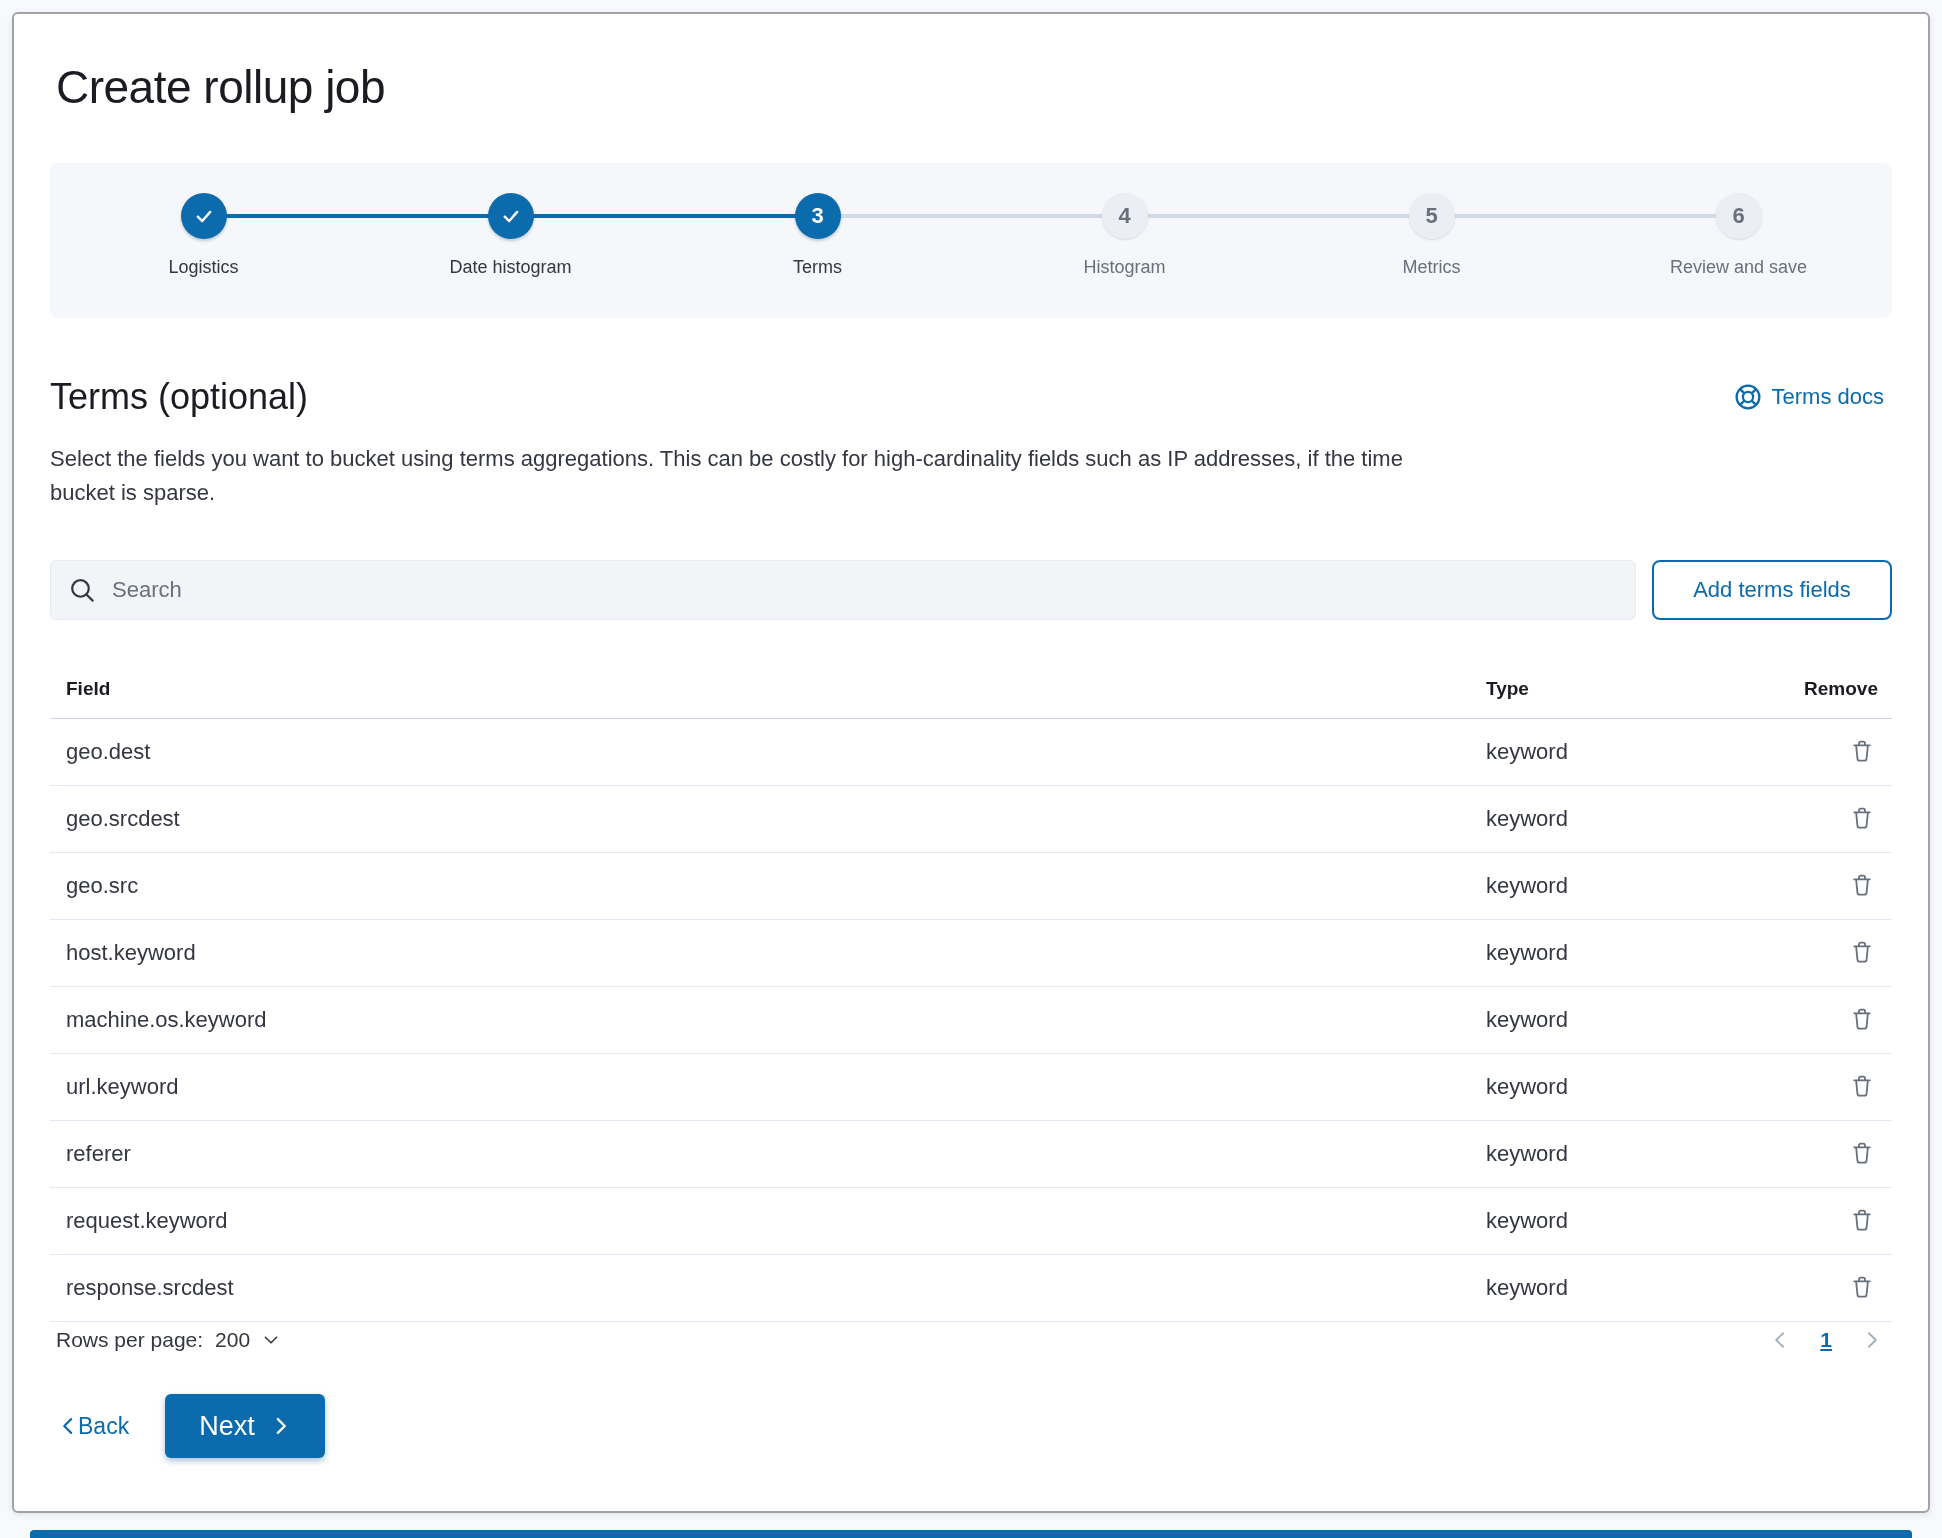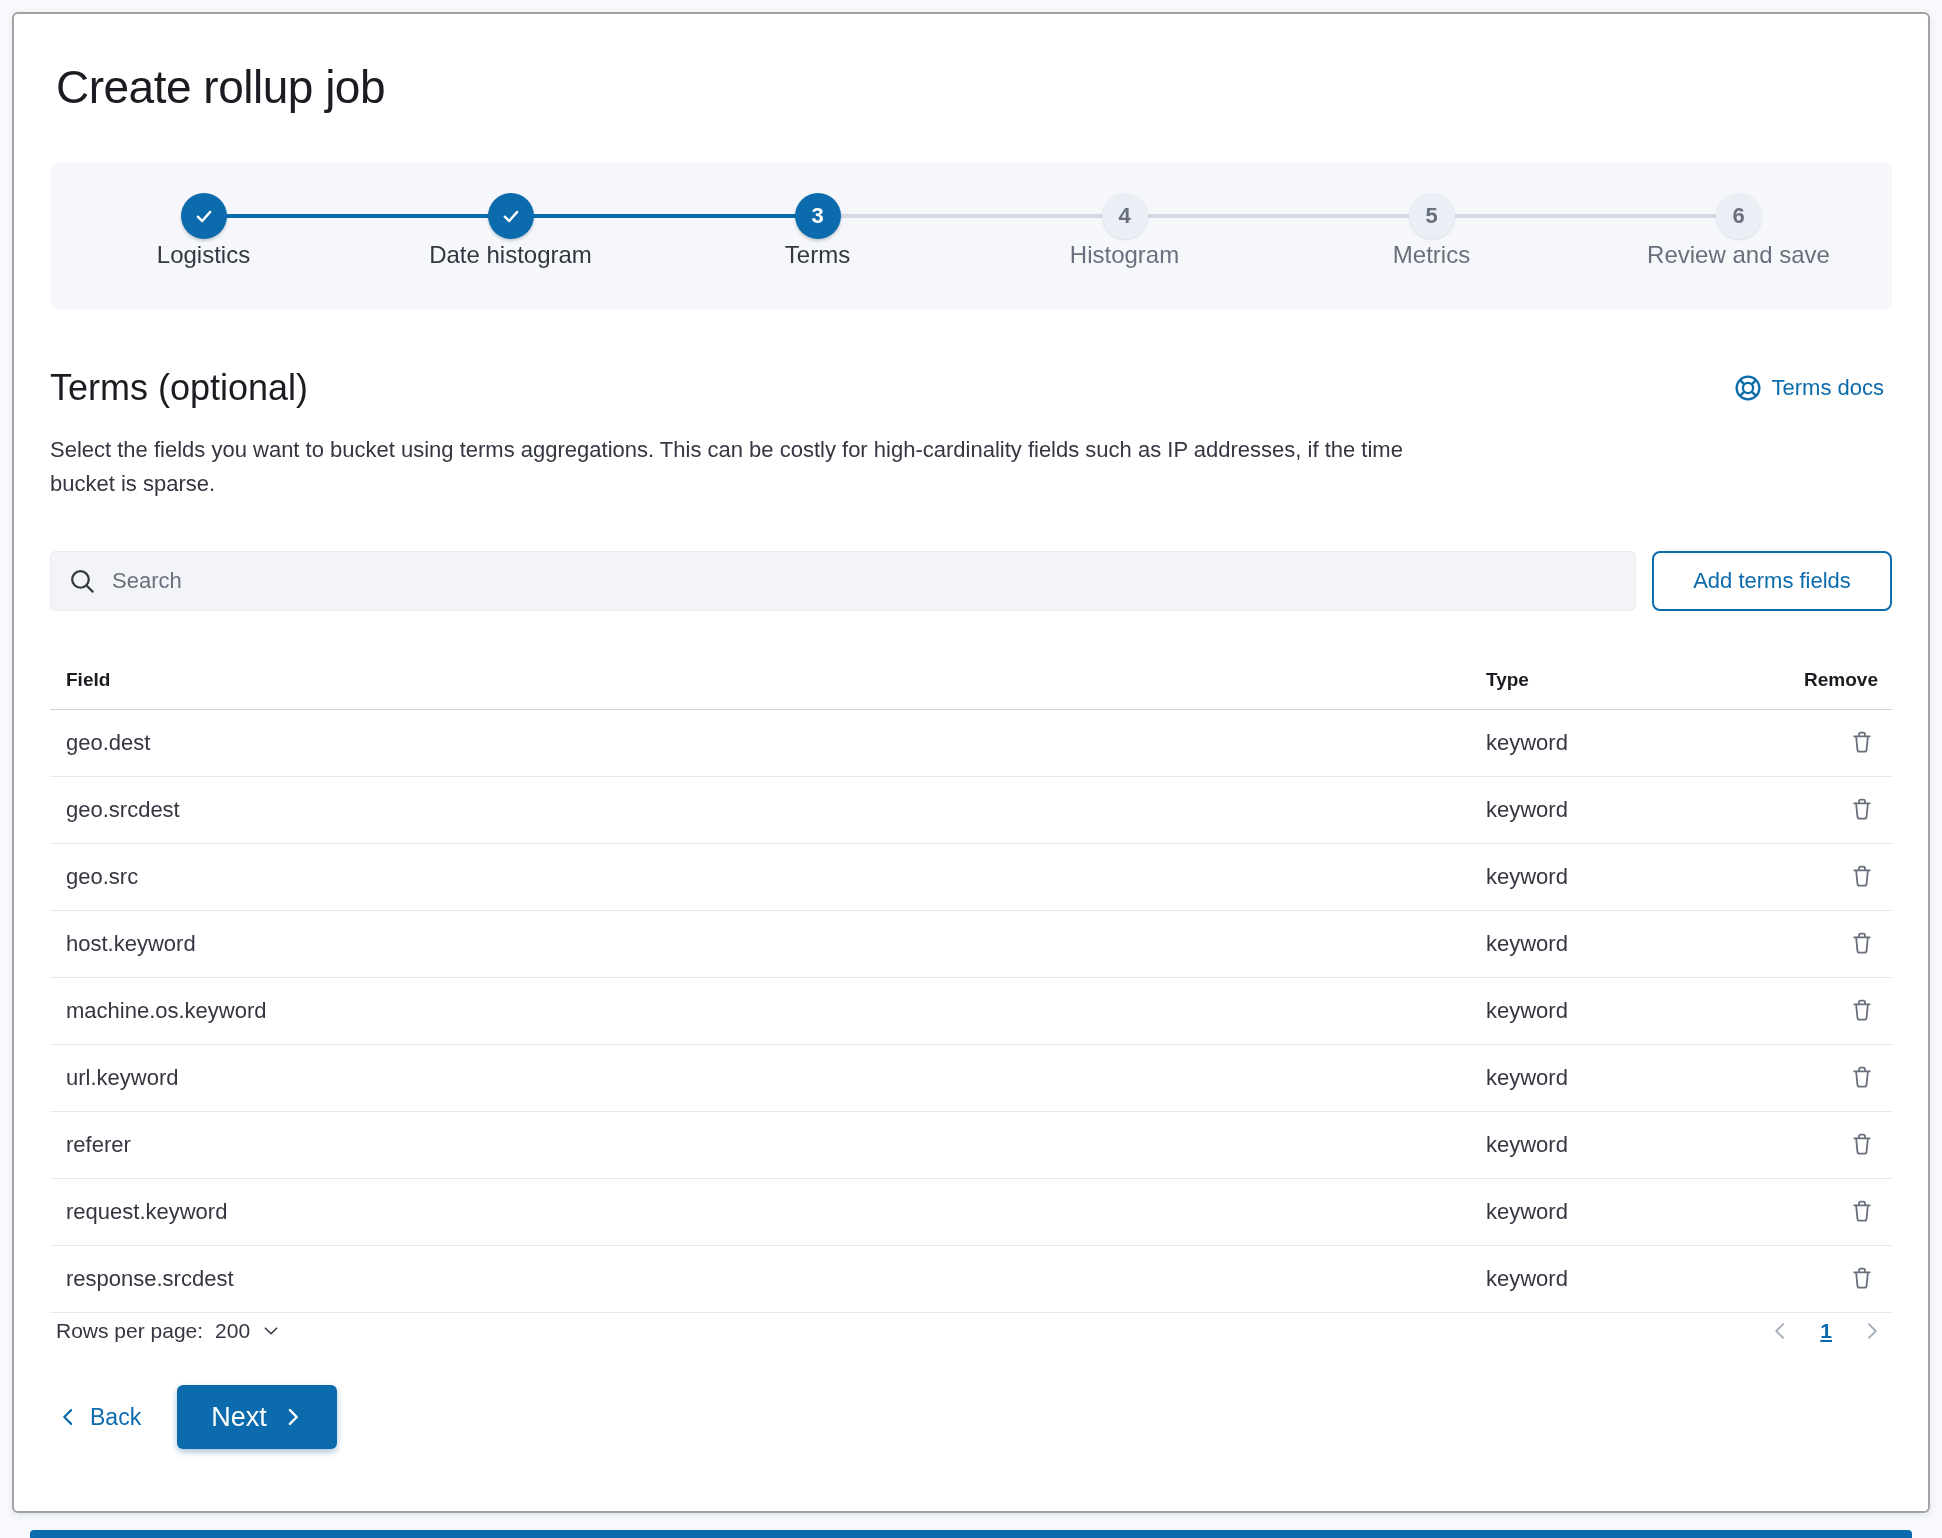--- a/index.html
+++ b/index.html
@@ -49,21 +49,21 @@
   .circle{
     width:46px;height:46px;border-radius:50%;position:relative;z-index:1;
     display:flex;align-items:center;justify-content:center;
     font-size:22px;font-weight:700;cursor:pointer;
     box-shadow:0 2px 3px rgba(20,40,70,.22);
   }
   .step.complete .circle,.step.current .circle{background:var(--primary);color:#fff;}
   .step.upcoming .circle{background:var(--circle-gray);color:var(--gray);box-shadow:0 1px 2px rgba(20,40,70,.12);cursor:default;}
   .step .num{line-height:1;}
   .step:not(.complete) .check{display:none;}
-  .step .label{margin-top:2px;font-size:24px;color:var(--dark);}
+  .step .label{margin-top:18px;font-size:18px;color:var(--dark);}
   .step.upcoming .label{color:var(--gray);}
   
   .section-head{display:flex;justify-content:space-between;align-items:center;margin-top:58px;}
   .section-title{font-size:36px;font-weight:400;color:var(--title);}
   .docs-link{
     display:flex;align-items:center;gap:10px;color:var(--primary);
     font-size:22px;font-weight:500;text-decoration:none;cursor:pointer;margin-right:8px;
   }
   .description{
     margin-top:24px;font-size:22px;line-height:34px;color:var(--dark);max-width:1380px;
@@ -100,21 +100,21 @@
   .col-remove{width:96px;text-align:right;padding-right:14px;}
   .trash-btn{background:none;border:none;cursor:pointer;color:var(--gray);padding:4px;line-height:0;}
   
   .pagination{display:flex;justify-content:space-between;align-items:center;margin-top:6px;}
   .rows-per-page{display:flex;align-items:center;gap:12px;font-size:21px;color:var(--dark);cursor:pointer;padding-left:6px;}
   .pager{display:flex;align-items:center;gap:30px;padding-right:10px;}
   .pager .chev{line-height:0;color:#A5ADBB;background:none;border:none;}
   .page-num{font-size:21px;font-weight:700;color:var(--primary);text-decoration:underline;cursor:pointer;}
   
   .footer-nav{display:flex;align-items:center;gap:36px;margin-top:42px;}
-  .back-link{display:flex;align-items:center;gap:12px;color:var(--primary);font-size:23px;cursor:pointer;padding-left:8px;}
+  .back-link{display:flex;align-items:center;color:var(--primary);font-size:23px;cursor:pointer;padding-left:8px;}
   .next-btn{
     display:flex;align-items:center;gap:16px;height:64px;padding:0 34px;
     background:var(--primary);color:#fff;border:none;border-radius:6px;
     font-size:27px;font-family:inherit;cursor:pointer;
     box-shadow:0 3px 6px rgba(10,80,140,.35);
   }
   .bottom-edge{
     position:absolute;left:30px;right:30px;bottom:0;height:8px;
     background:var(--primary);border-radius:4px 4px 0 0;
   }

